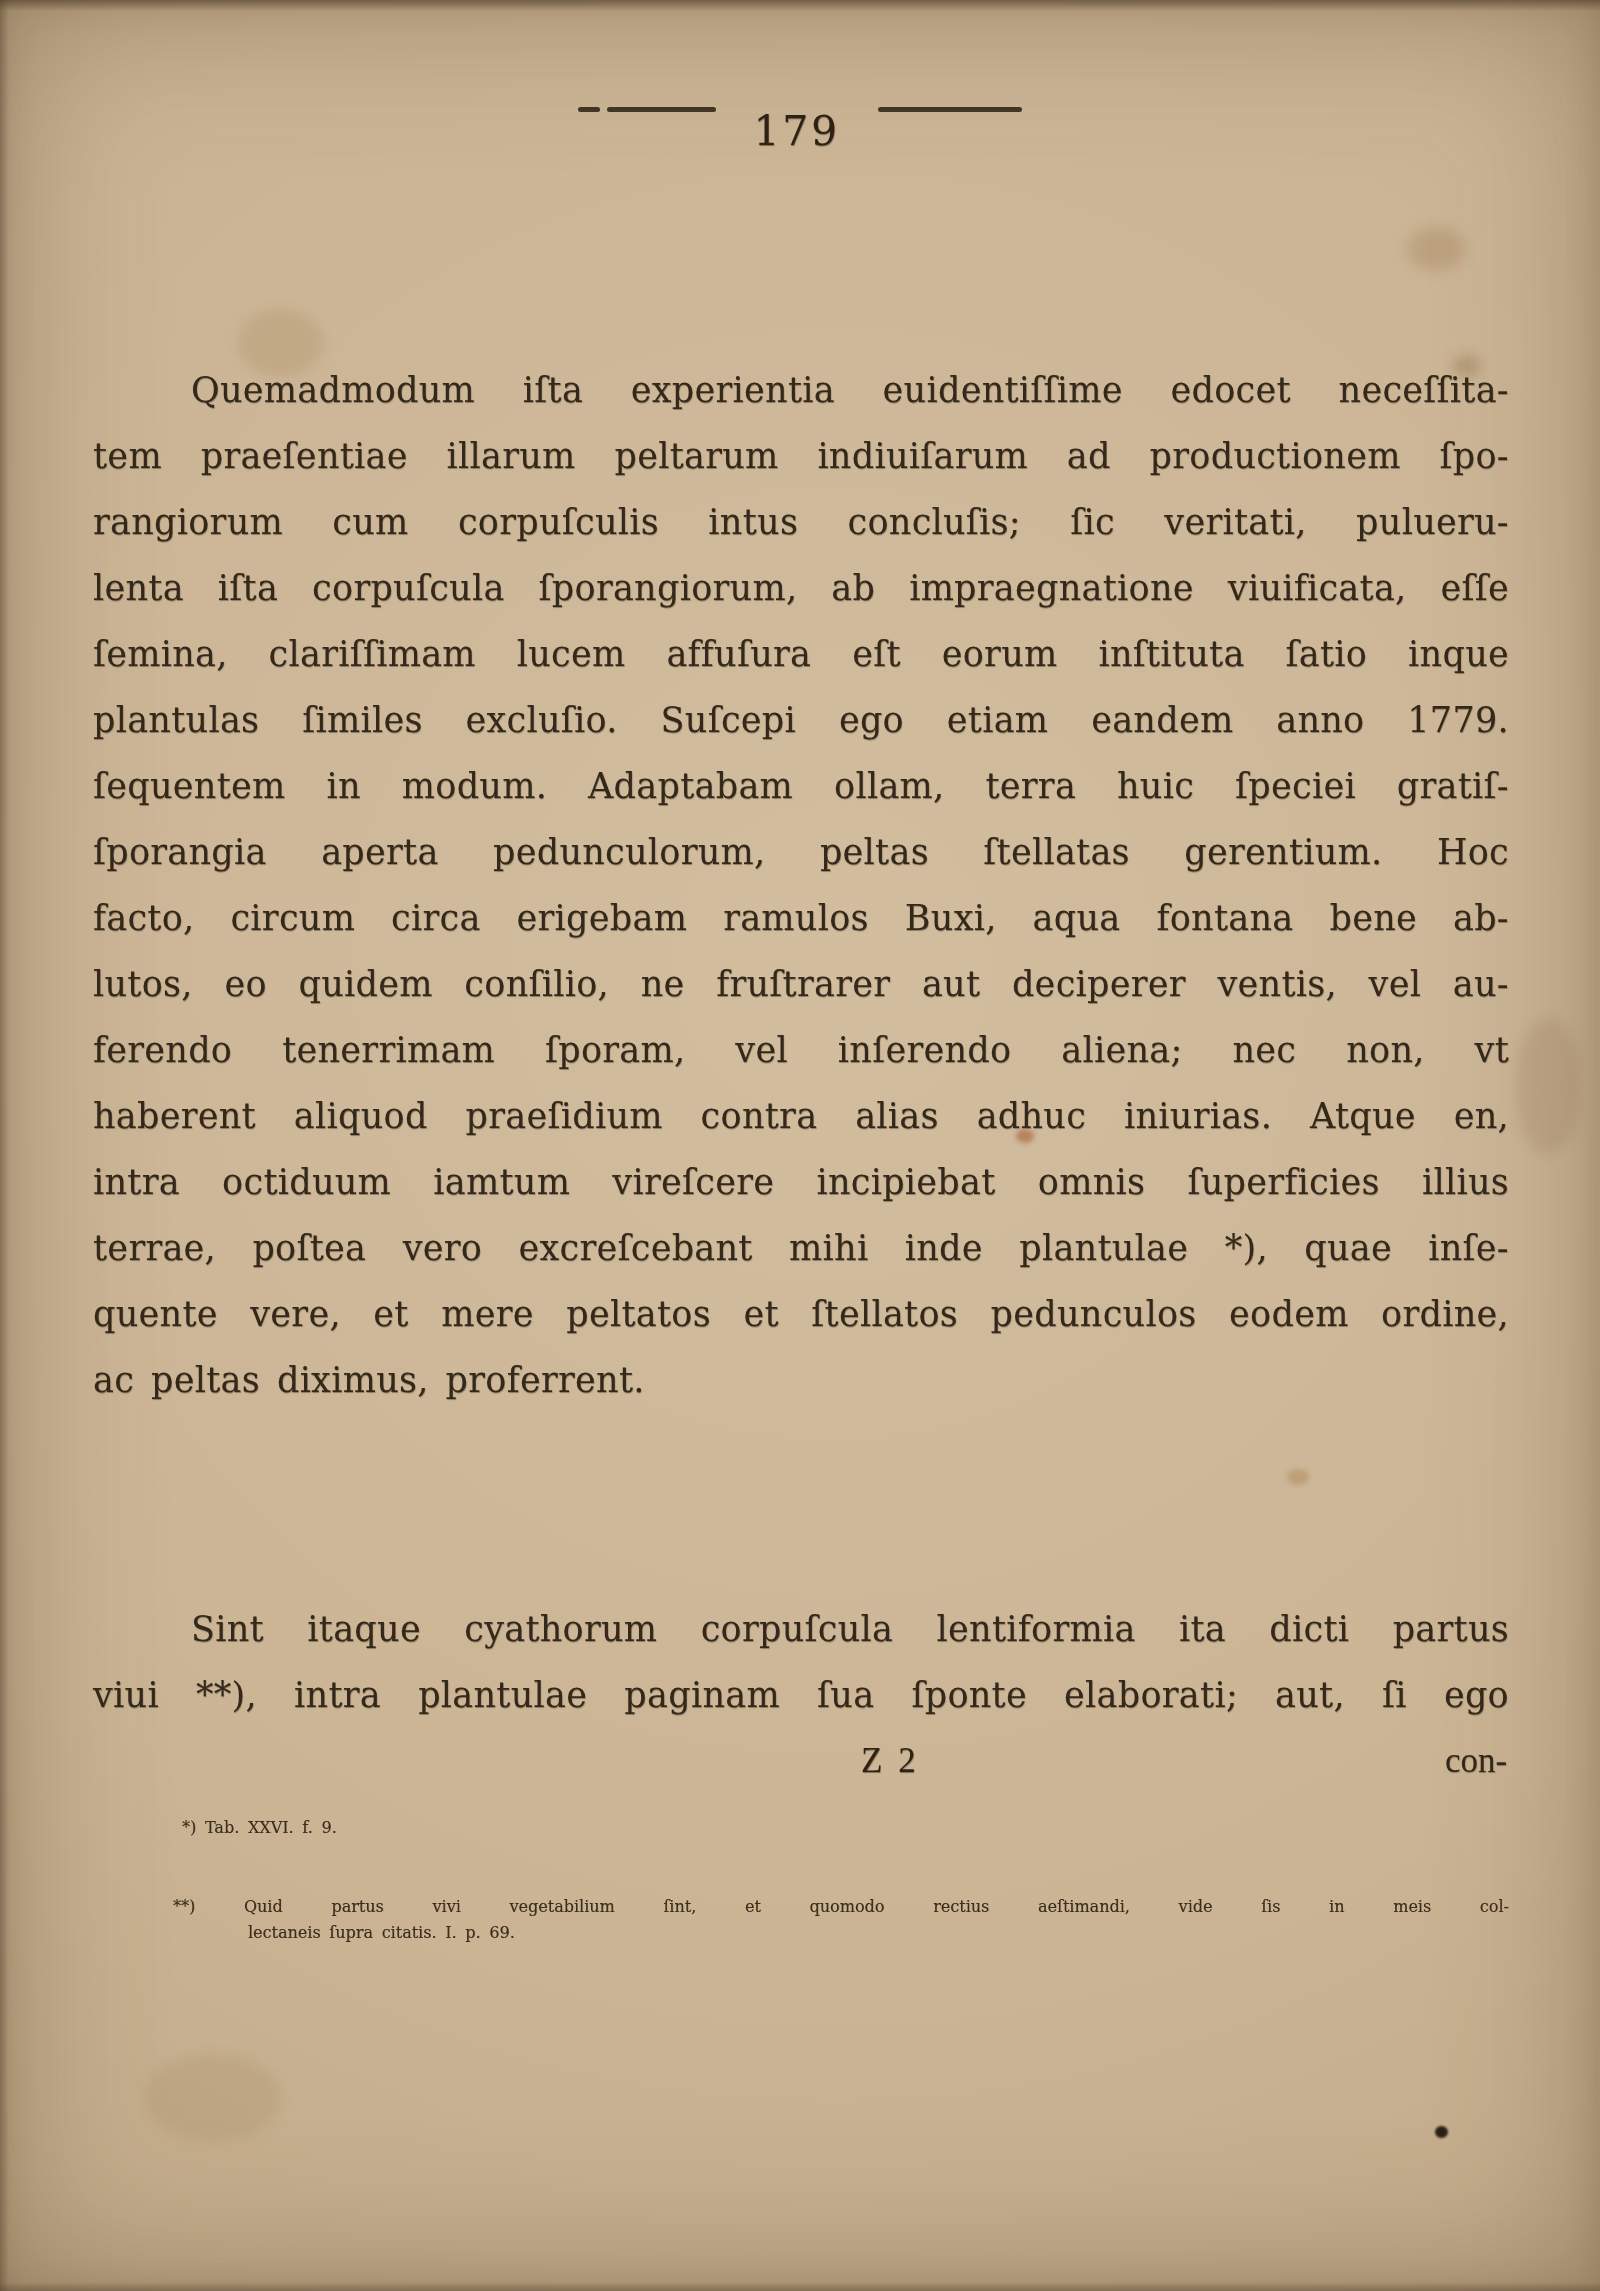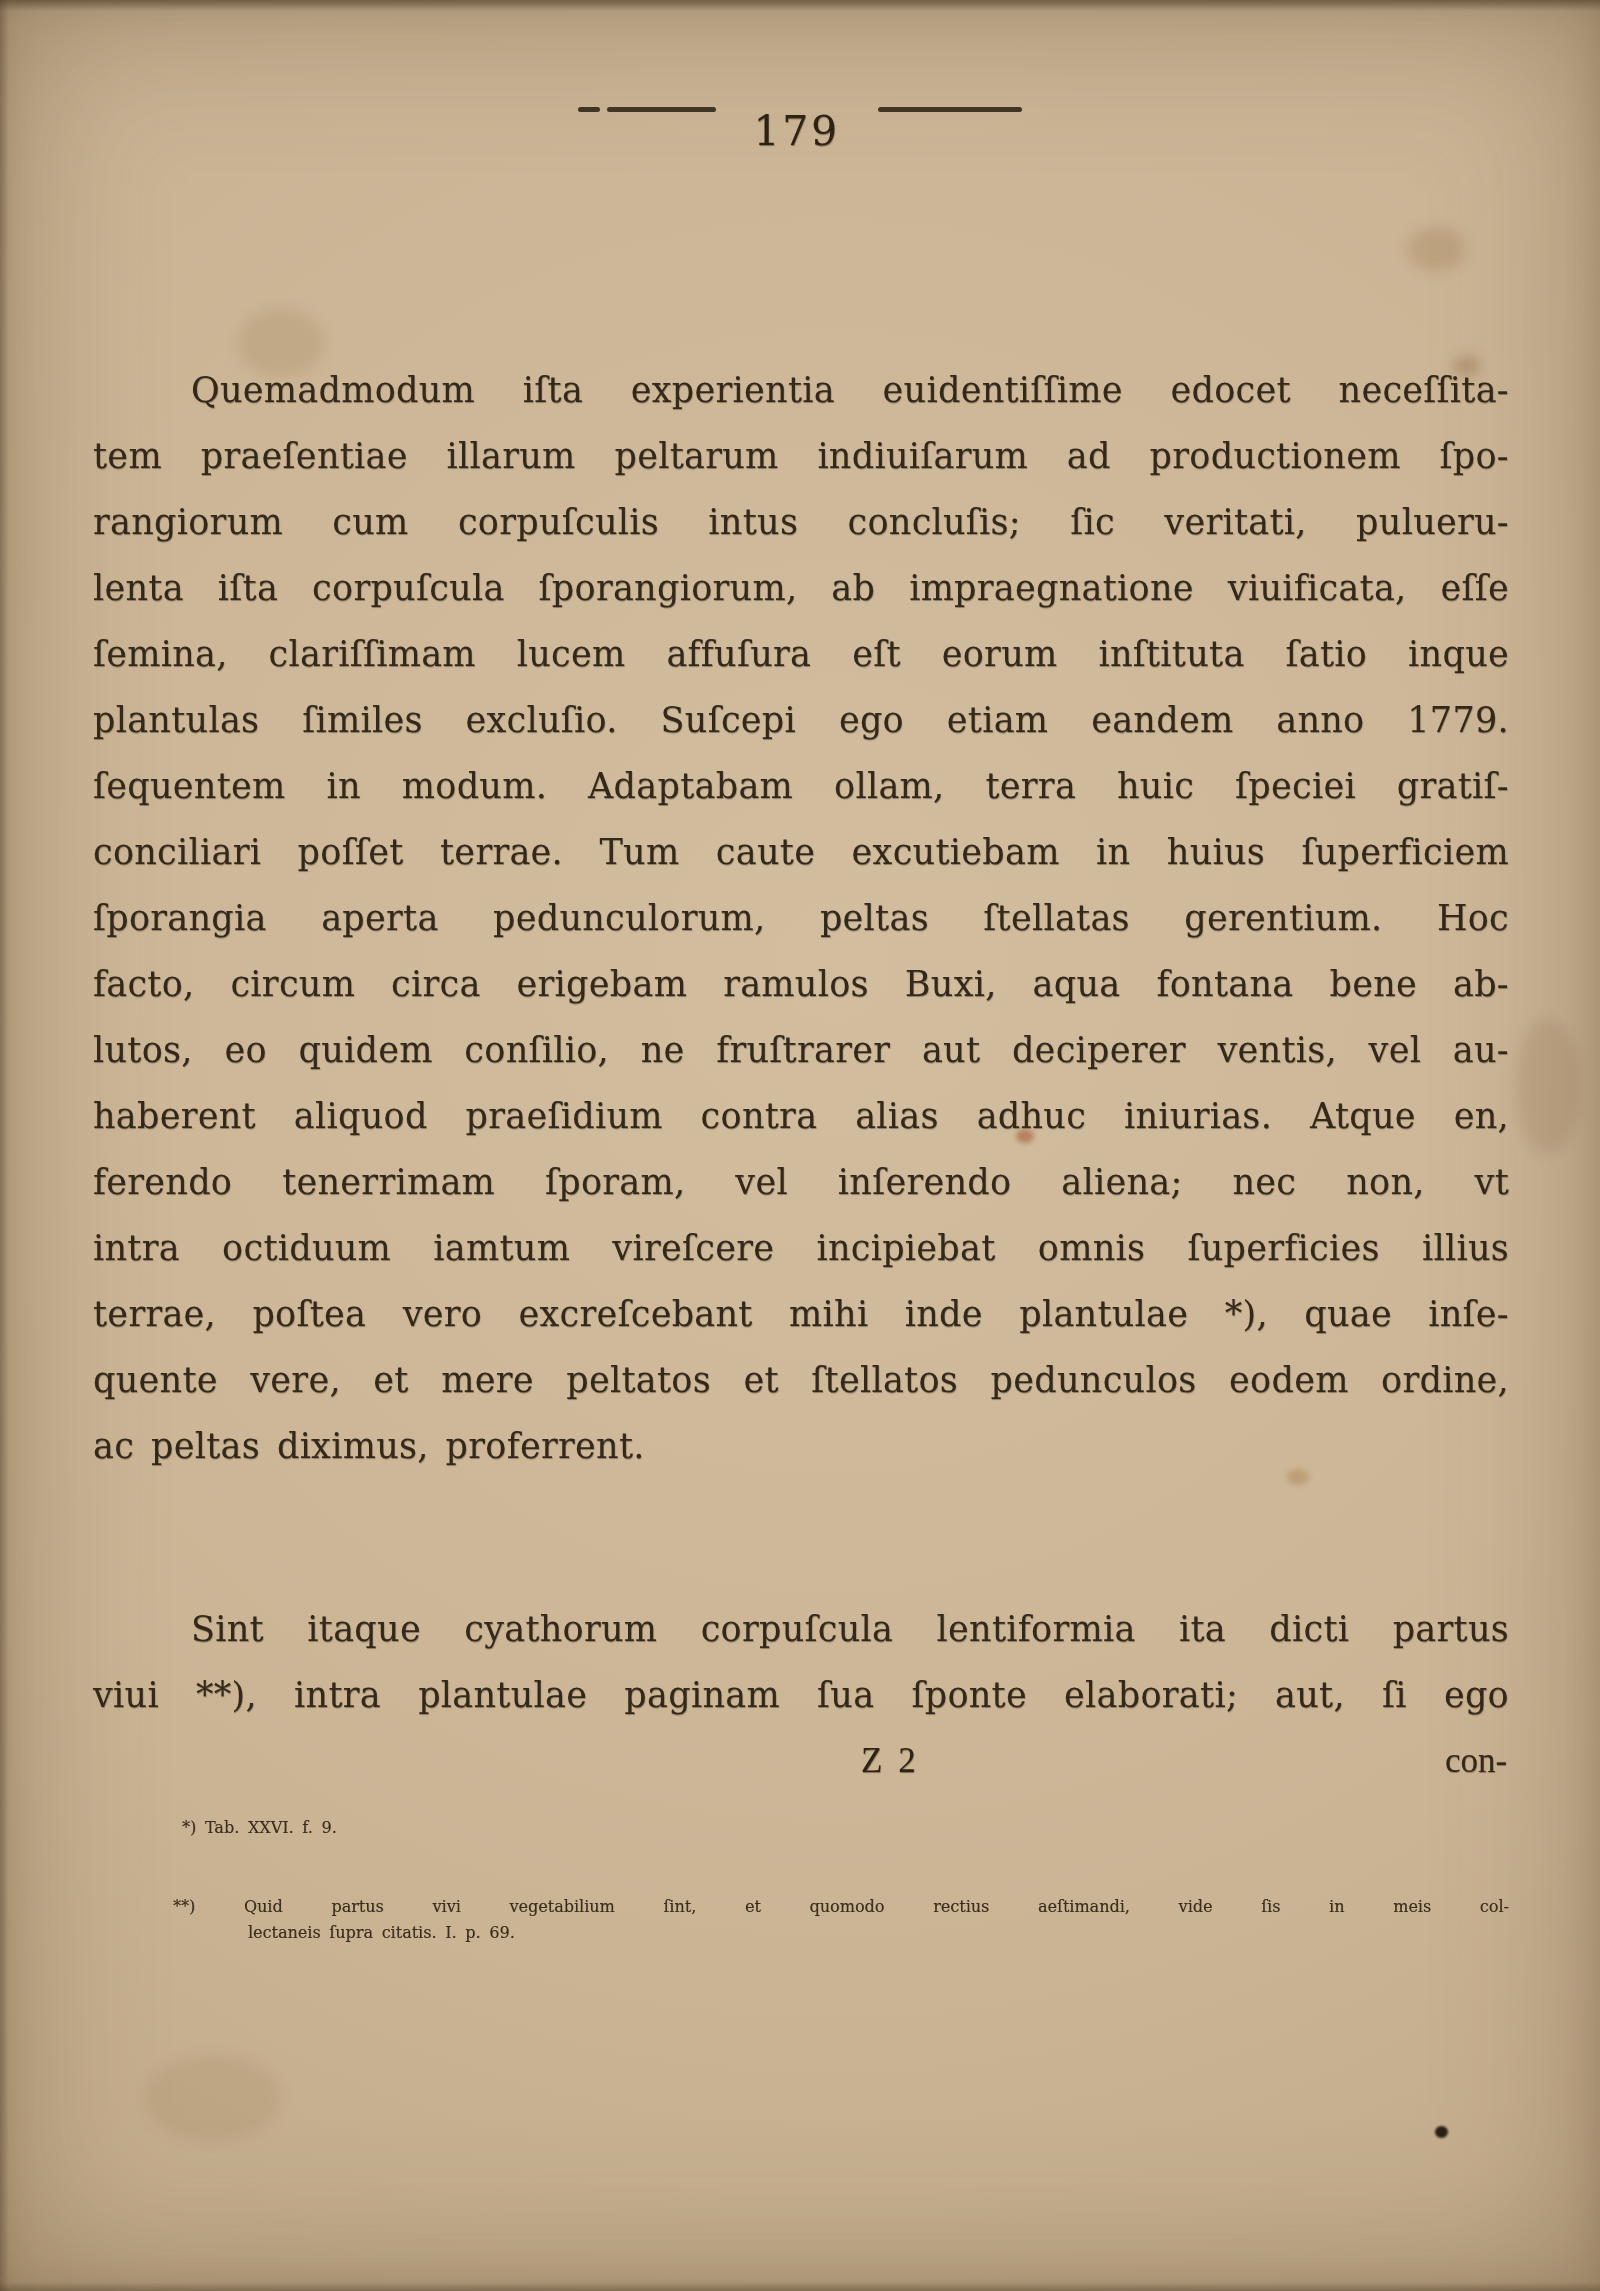--- a/index.html
+++ b/index.html
@@ -77,26 +77,25 @@
 
 
   <div class="para" style="top:357px">
     <span class="line indent">Quemadmodum iſta experientia euidentiſſime edocet neceſſita-</span>
     <span class="line">tem praeſentiae illarum peltarum indiuiſarum ad productionem ſpo-</span>
     <span class="line">rangiorum cum corpuſculis intus concluſis; ſic veritati, pulueru-</span>
     <span class="line">lenta iſta corpuſcula ſporangiorum, ab impraegnatione viuificata, eſſe</span>
     <span class="line">ſemina, clariſſimam lucem affuſura eſt eorum inſtituta ſatio inque</span>
     <span class="line">plantulas ſimiles excluſio.  Suſcepi ego etiam eandem anno 1779.</span>
     <span class="line">ſequentem in modum.  Adaptabam ollam, terra huic ſpeciei gratiſ-</span>
-    <span class="line">conciliari poſſet terrae.  Tum caute excutiebam in huius ſuperficiem</span>
     <span class="line">ſporangia aperta pedunculorum, peltas ſtellatas gerentium.  Hoc</span>
     <span class="line">facto, circum circa erigebam ramulos Buxi, aqua fontana bene ab-</span>
     <span class="line">lutos, eo quidem conſilio, ne fruſtrarer aut deciperer ventis, vel au-</span>
+    <span class="line">ferendo tenerrimam ſporam, vel inſerendo aliena; nec non, vt</span>
     <span class="line">haberent aliquod praeſidium contra alias adhuc iniurias.  Atque en,</span>
-    <span class="line">ferendo tenerrimam ſporam, vel inſerendo aliena; nec non, vt</span>
     <span class="line">intra octiduum iamtum vireſcere incipiebat omnis ſuperficies illius</span>
     <span class="line">terrae, poſtea vero excreſcebant mihi inde plantulae *), quae inſe-</span>
     <span class="line">quente vere, et mere peltatos et ſtellatos pedunculos eodem ordine,</span>
     <span class="line end">ac peltas diximus, proferrent.</span>
   </div>
 
   <div class="para" style="top:1596px">
     <span class="line indent">Sint itaque cyathorum corpuſcula lentiformia ita dicti partus</span>
     <span class="line">viui **), intra plantulae paginam ſua ſponte elaborati; aut, ſi ego</span>
   </div>

